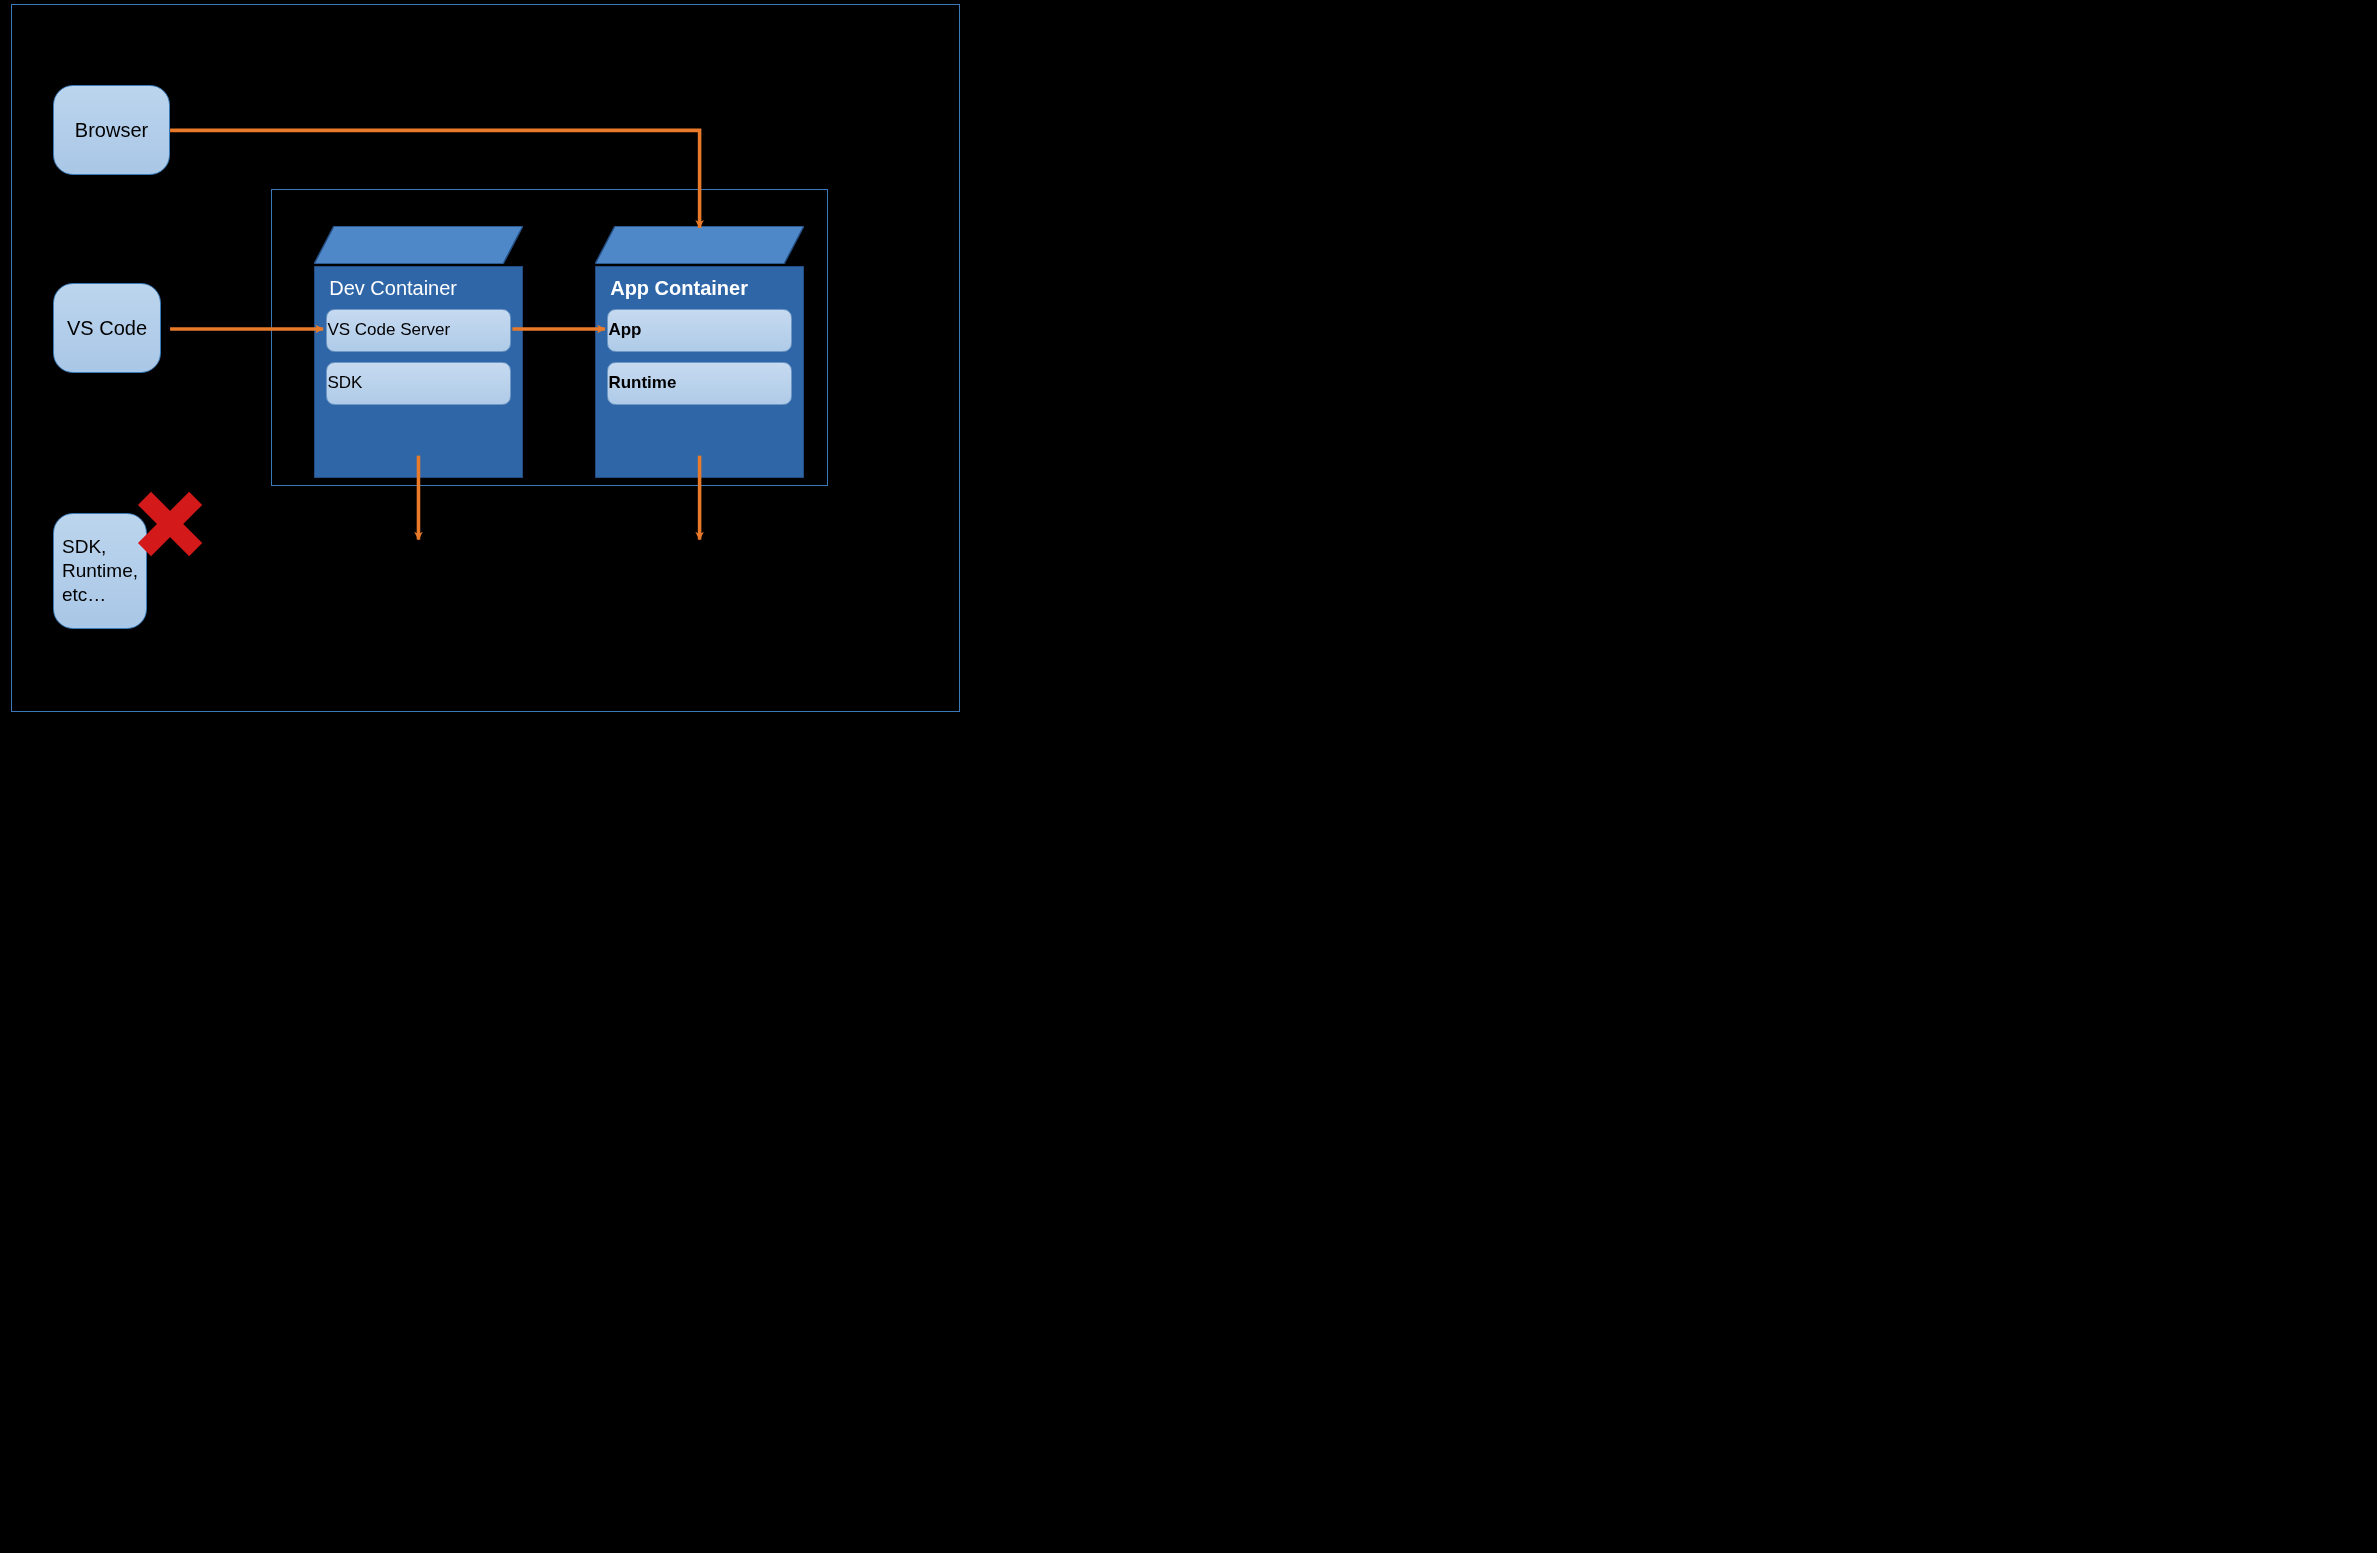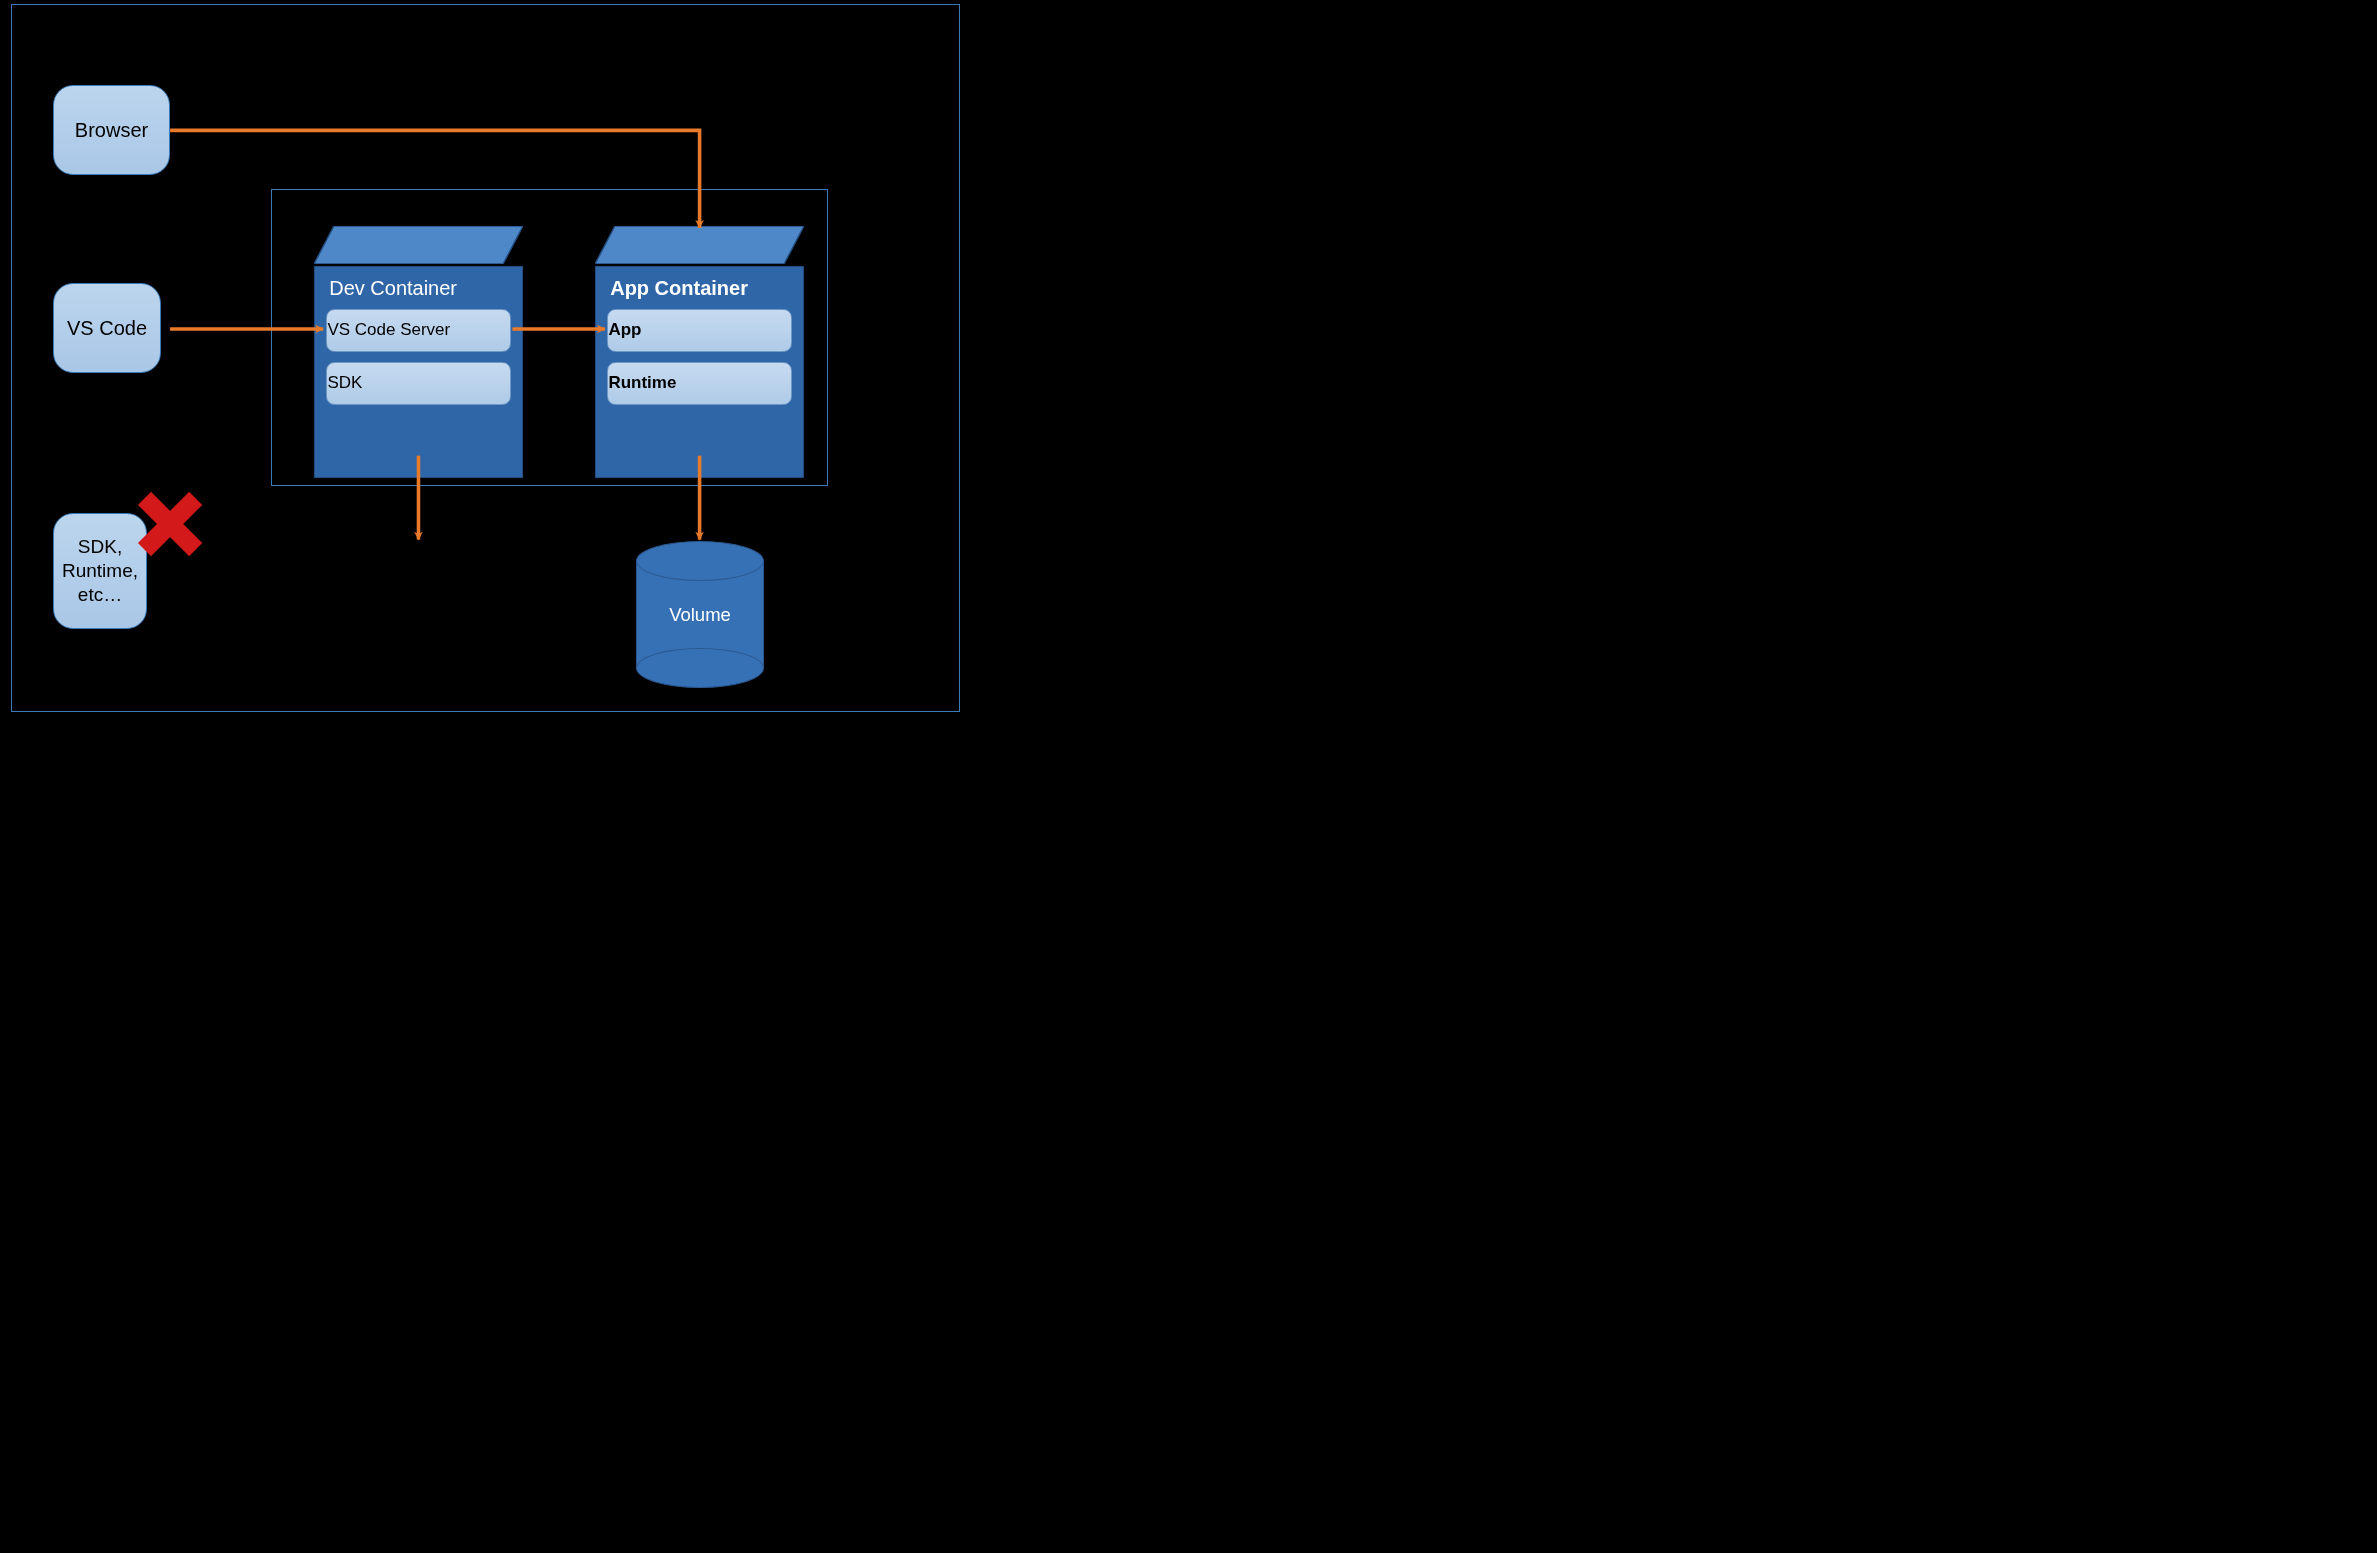--- a/index.html
+++ b/index.html
@@ -45,21 +45,21 @@
 
   
   .soft-node {
     position: absolute;
     background: linear-gradient(#bcd5ee, #a9c7e6);
     border: 1.4px solid #3a7ab8;
     border-radius: 20px;
     display: flex;
     align-items: center;
     justify-content: center;
-    text-align: center;
+    text-align: left;
     color: #000;
     font-size: 20px;
     line-height: 1.25;
     box-sizing: border-box;
     padding: 5.7px;
   }
 
   
   .cube {
     position: absolute;
@@ -200,26 +200,20 @@
       <div class="slot">
         <span>App</span>
       </div>
       <div class="slot">
         <span>Runtime</span>
       </div>
     </div>
   </div>
 
 
-  <div class="db" style="left:636px; top:541px;">
-    <div class="barrel"></div>
-    <div class="bottom"></div>
-    <div class="top"></div>
-    <div class="label" style="top:63px;">Volume</div>
-  </div>
 
   <svg class="wires" viewBox="0 0 1540 1007" width="1096" height="717">
     <defs>
       <marker id="arrow" markerWidth="14" markerHeight="14" refX="11" refY="6" orient="auto" markerUnits="userSpaceOnUse">
         <path d="M0,0 L12,6 L0,12 L3,6 Z" fill="#e87a2a"></path>
       </marker>
     </defs>
 
     <path d="M 239 183 L 983 183 L 983 320" fill="none" stroke="#e87a2a" stroke-width="5" marker-end="url(#arrow)"></path>
 

